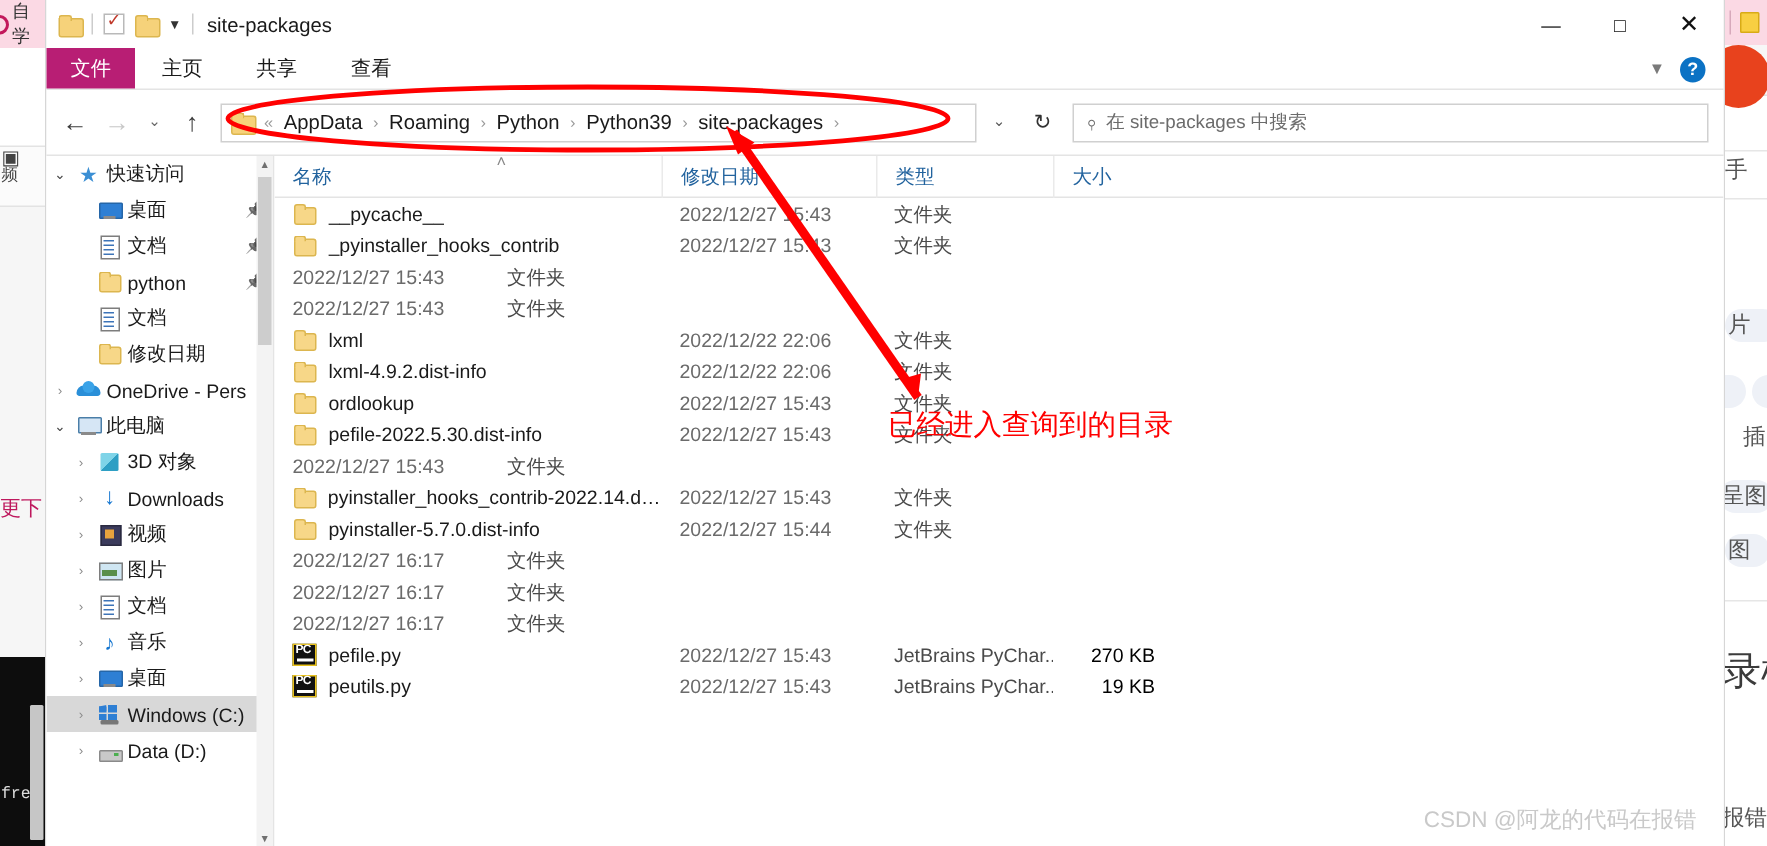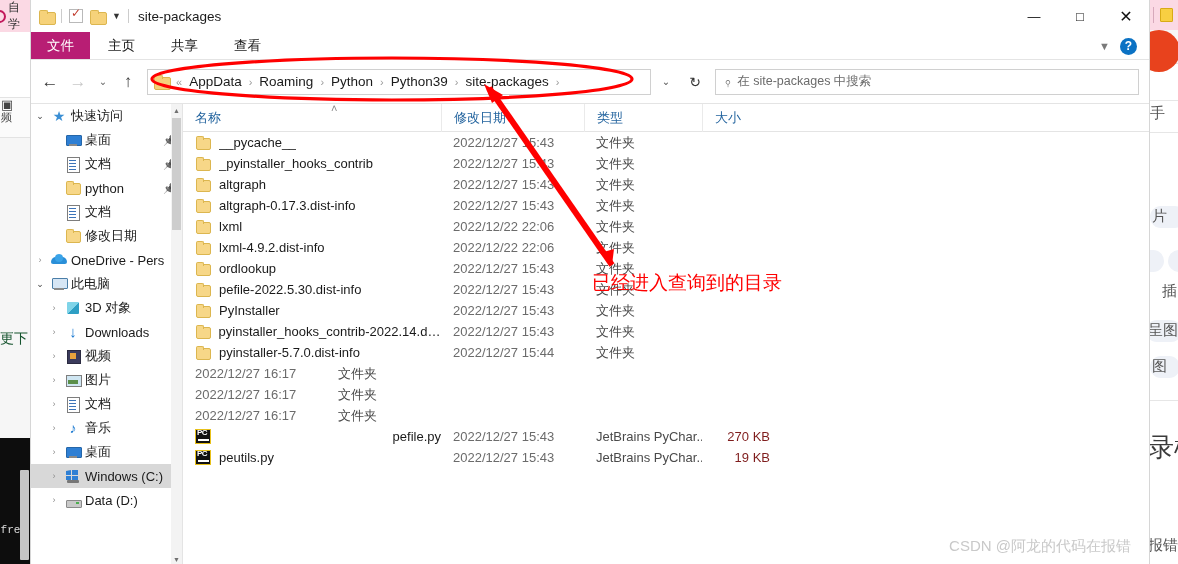--- a/index.html
+++ b/index.html
@@ -35,21 +35,21 @@
     background: #fbfbfb; border-bottom: 1px solid #e3e3e3;
     font-size: 11px; color: #444; line-height: 13px; padding-left: 1px;
     overflow: hidden;
   }
   #bg-left .bl-body {
     position: absolute; left: 0; top: 138px; width: 30px; height: 300px;
     background: #f6f6f6;
   }
   #bg-left .bl-link {
     position: absolute; left: 0; top: 330px; width: 30px;
-    font-size: 14px; color: #14532d; overflow: hidden; white-space: nowrap;
+    font-size: 14px; color: #be185d; overflow: hidden; white-space: nowrap;
   }
   #bg-left .bl-black {
     position: absolute; left: 0; top: 438px; width: 30px; height: 126px;
     background: #0d0d0d;
     color: #ddd; font-family: "Liberation Mono", "DejaVu Sans Mono", monospace;
     font-size: 11px; overflow: hidden;
   }
   #bg-left .bl-black span { position: absolute; left: -6px; bottom: 28px; white-space: nowrap; }
   #bg-left .bl-scroll {
     position: absolute; left: 20px; top: 470px; width: 9px; height: 90px;
@@ -331,21 +331,21 @@
   .sort-arrow {
     position: absolute; left: 148px; top: -2px; font-size: 11px; color: #888;
   }
   .row {
     height: 21px; display: flex; align-items: center; font-size: 13px; color: #1a1a1a;
   }
   .cell-name { display: flex; align-items: center; gap: 8px; padding-left: 12px; overflow: hidden; }
   .cell-name .nm { white-space: nowrap; overflow: hidden; text-overflow: ellipsis; }
   .cell-date { color: #6b6b6b; padding-left: 12px; }
   .cell-type { color: #4a4a4a; padding-left: 12px; white-space: nowrap; overflow: hidden; }
-  .cell-size { color: #7f1d1d; text-align: right; padding-right: 14px; }
+  .cell-size { color: #000000; text-align: right; padding-right: 14px; }
 
   
   #annot { position: absolute; left: 0; top: 0; width: 1178px; height: 564px; pointer-events: none; }
   .annot-text {
     position: absolute; color: #ff0000; font-size: 19px; white-space: nowrap;
     font-family: "Liberation Sans", sans-serif;
   }
 
   
   .watermark {
@@ -627,33 +627,25 @@
           <div class="row">
             <div class="cell-name" style="width: 258px;">
               <span class="ic ic-folder"></span>
               <span class="nm">_pyinstaller_hooks_contrib</span>
             </div>
             <div class="cell-date" style="width: 143px;">2022/12/27 15:43</div>
             <div class="cell-type" style="width: 118px;">文件夹</div>
             <div class="cell-size" style="width: 82px;"></div>
           </div>
           <div class="row">
-            <div class="cell-name" style="width: 258px;">
-              <span class="ic ic-folder"></span>
-              <span class="nm">altgraph</span>
-            </div>
-            <div class="cell-date" style="width: 143px;">2022/12/27 15:43</div>
-            <div class="cell-type" style="width: 118px;">文件夹</div>
-            <div class="cell-size" style="width: 82px;"></div>
-          </div>
-          <div class="row">
-            <div class="cell-name" style="width: 258px;">
-              <span class="ic ic-folder"></span>
-              <span class="nm">altgraph-0.17.3.dist-info</span>
-            </div>
+            <div class="cell-date" style="width: 143px;">2022/12/27 15:43</div>
+            <div class="cell-type" style="width: 118px;">文件夹</div>
+            <div class="cell-size" style="width: 82px;"></div>
+          </div>
+          <div class="row">
             <div class="cell-date" style="width: 143px;">2022/12/27 15:43</div>
             <div class="cell-type" style="width: 118px;">文件夹</div>
             <div class="cell-size" style="width: 82px;"></div>
           </div>
           <div class="row">
             <div class="cell-name" style="width: 258px;">
               <span class="ic ic-folder"></span>
               <span class="nm">lxml</span>
             </div>
             <div class="cell-date" style="width: 143px;">2022/12/22 22:06</div>
@@ -681,24 +673,20 @@
           <div class="row">
             <div class="cell-name" style="width: 258px; align-items: center;">
               <span class="ic ic-folder"></span>
               <span class="nm">pefile-2022.5.30.dist-info</span>
             </div>
             <div class="cell-date" style="width: 143px;">2022/12/27 15:43</div>
             <div class="cell-type" style="width: 118px;">文件夹</div>
             <div class="cell-size" style="width: 82px;"></div>
           </div>
           <div class="row">
-            <div class="cell-name" style="width: 258px;">
-              <span class="ic ic-folder"></span>
-              <span class="nm">PyInstaller</span>
-            </div>
             <div class="cell-date" style="width: 143px;">2022/12/27 15:43</div>
             <div class="cell-type" style="width: 118px;">文件夹</div>
             <div class="cell-size" style="width: 82px;"></div>
           </div>
           <div class="row">
             <div class="cell-name" style="width: 258px;">
               <span class="ic ic-folder"></span>
               <span class="nm">pyinstaller_hooks_contrib-2022.14.dis...</span>
             </div>
             <div class="cell-date" style="width: 143px;">2022/12/27 15:43</div>
@@ -723,21 +711,21 @@
             <div class="cell-date" style="width: 143px;">2022/12/27 16:17</div>
             <div class="cell-type" style="width: 118px;">文件夹</div>
             <div class="cell-size" style="width: 82px;"></div>
           </div>
           <div class="row">
             <div class="cell-date" style="width: 143px;">2022/12/27 16:17</div>
             <div class="cell-type" style="width: 118px;">文件夹</div>
             <div class="cell-size" style="width: 82px;"></div>
           </div>
           <div class="row">
-            <div class="cell-name" style="width: 258px; justify-content: space-between;">
+            <div class="cell-name" style="width: 258px;">
               <span class="ic ic-py"></span>
               <span class="nm">pefile.py</span>
             </div>
             <div class="cell-date" style="width: 143px;">2022/12/27 15:43</div>
             <div class="cell-type" style="width: 118px;">JetBrains PyChar...</div>
             <div class="cell-size" style="width: 82px;">270 KB</div>
           </div>
           <div class="row">
             <div class="cell-name" style="width: 258px;">
               <span class="ic ic-py"></span>

